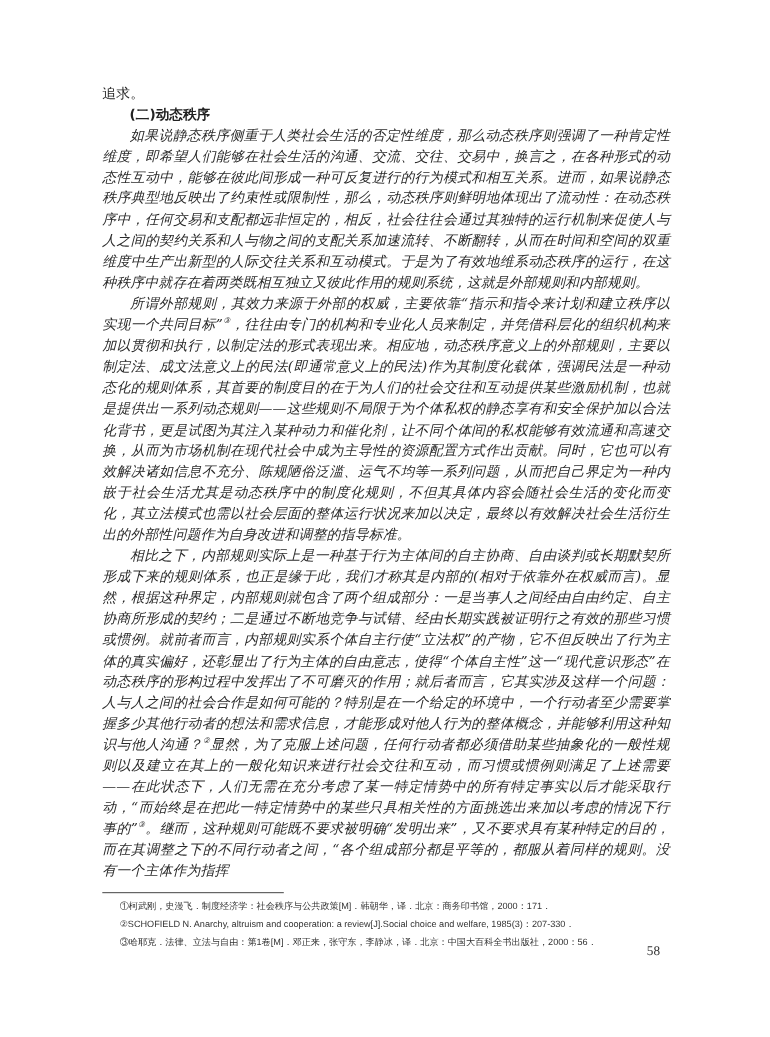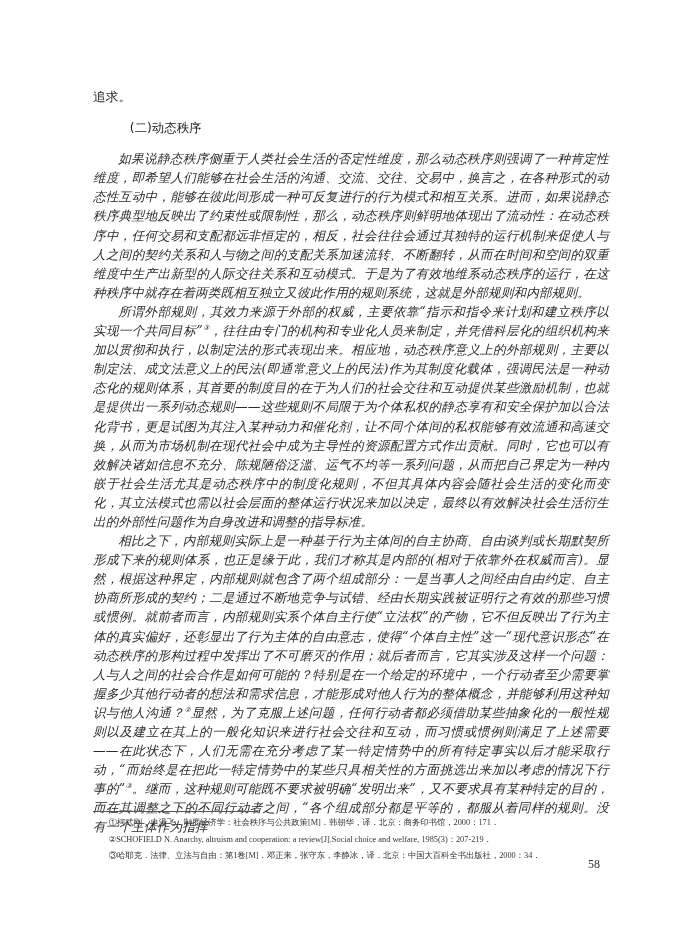--- a/index.html
+++ b/index.html
@@ -1,39 +1,39 @@
 <!DOCTYPE html>
 <html><head>
   <meta charset="utf-8">
   <style>
     html, body { margin: 0; padding: 0; background: #ffffff; }
     body { width: 700px; height: 943px; position: relative; overflow: hidden; }
     .page {
       position: absolute;
       left: 93px;
-      top: 87px;
+      top: 75px;
       width: 516px;
       font-family: "DejaVu Serif", "Liberation Serif", serif;
       color: #2a2a2a;
     }
     .body-text {
       font-size: 12.6px;
       line-height: 19.1px;
       text-align: justify;
       text-justify: inter-character;
       letter-spacing: 0.15px;
       margin: 0;
     }
     .para { text-indent: 2em; font-style: italic; }
     .heading {
       font-family: "DejaVu Sans", "Liberation Sans", sans-serif;
-      font-weight: normal;
+      font-weight: bold;
       font-size: 12.4px;
       line-height: 19.1px;
-      margin: 12px;
+      margin: 0;
       padding-left: 2em;
       color: #222;
     }
     sup.fn {
       font-size: 7px;
       vertical-align: super;
       line-height: 0;
     }
     .footnote-rule {
       position: absolute;
@@ -41,21 +41,21 @@
       top: 811px;
       width: 165px;
       height: 0;
       border-top: 1px solid #555;
     }
     .footnotes {
       position: absolute;
       left: 93px;
       top: 815px;
       width: 520px;
-      font-family: Liberation Serif, serif;
+      font-family: Liberation Sans, sans-serif;
       font-size: 8.3px;
       line-height: 16.5px;
       color: #333;
     }
     .footnote { padding-left: 1.9em; white-space: nowrap; }
     .page-number {
       position: absolute;
       left: 588px;
       top: 857px;
       font-family: "Liberation Serif", "DejaVu Serif", serif;
@@ -80,17 +80,17 @@
 
   <p class="body-text para">
     <span>相比之下，内部规则实际上是一种基于行为主体间的自主协商、自由谈判或长期默契所形成下来的规则体系，也正是缘于此，我们才称其是内部的(相对于依靠外在权威而言)。显然，根据这种界定，内部规则就包含了两个组成部分：一是当事人之间经由自由约定、自主协商所形成的契约；二是通过不断地竞争与试错、经由长期实践被证明行之有效的那些习惯或惯例。就前者而言，内部规则实系个体自主行使“立法权”的产物，它不但反映出了行为主体的真实偏好，还彰显出了行为主体的自由意志，使得“个体自主性”这一“现代意识形态”在动态秩序的形构过程中发挥出了不可磨灭的作用；就后者而言，它其实涉及这样一个问题：人与人之间的社会合作是如何可能的？特别是在一个给定的环境中，一个行动者至少需要掌握多少其他行动者的想法和需求信息，才能形成对他人行为的整体概念，并能够利用这种知识与他人沟通？</span><sup class="fn">②</sup><span>显然，为了克服上述问题，任何行动者都必须借助某些抽象化的一般性规则以及建立在其上的一般化知识来进行社会交往和互动，而习惯或惯例则满足了上述需要——在此状态下，人们无需在充分考虑了某一特定情势中的所有特定事实以后才能采取行动，“而始终是在把此一特定情势中的某些只具相关性的方面挑选出来加以考虑的情况下行事的”</span><sup class="fn">③</sup><span>。继而，这种规则可能既不要求被明确“发明出来”，又不要求具有某种特定的目的，而在其调整之下的不同行动者之间，“各个组成部分都是平等的，都服从着同样的规则。没有一个主体作为指挥</span>
   </p>
 </div>
 
 <div class="footnote-rule"></div>
 
 <div class="footnotes">
   <div class="footnote">①柯武刚，史漫飞．制度经济学：社会秩序与公共政策[M]．韩朝华，译．北京：商务印书馆，2000：171．</div>
-  <div class="footnote">②SCHOFIELD N. Anarchy, altruism and cooperation: a review[J].Social choice and welfare, 1985(3)：207-219．</div>
-  <div class="footnote">③哈耶克．法律、立法与自由：第1卷[M]．邓正来，张守东，李静冰，译．北京：中国大百科全书出版社，2000：34．</div>
+  <div class="footnote">②SCHOFIELD N. Anarchy, altruism and cooperation: a review[J].Social choice and welfare, 1985(3)：207-330．</div>
+  <div class="footnote">③哈耶克．法律、立法与自由：第1卷[M]．邓正来，张守东，李静冰，译．北京：中国大百科全书出版社，2000：56．</div>
 </div>
 
 <div class="page-number">58</div>
 
 </body></html>

